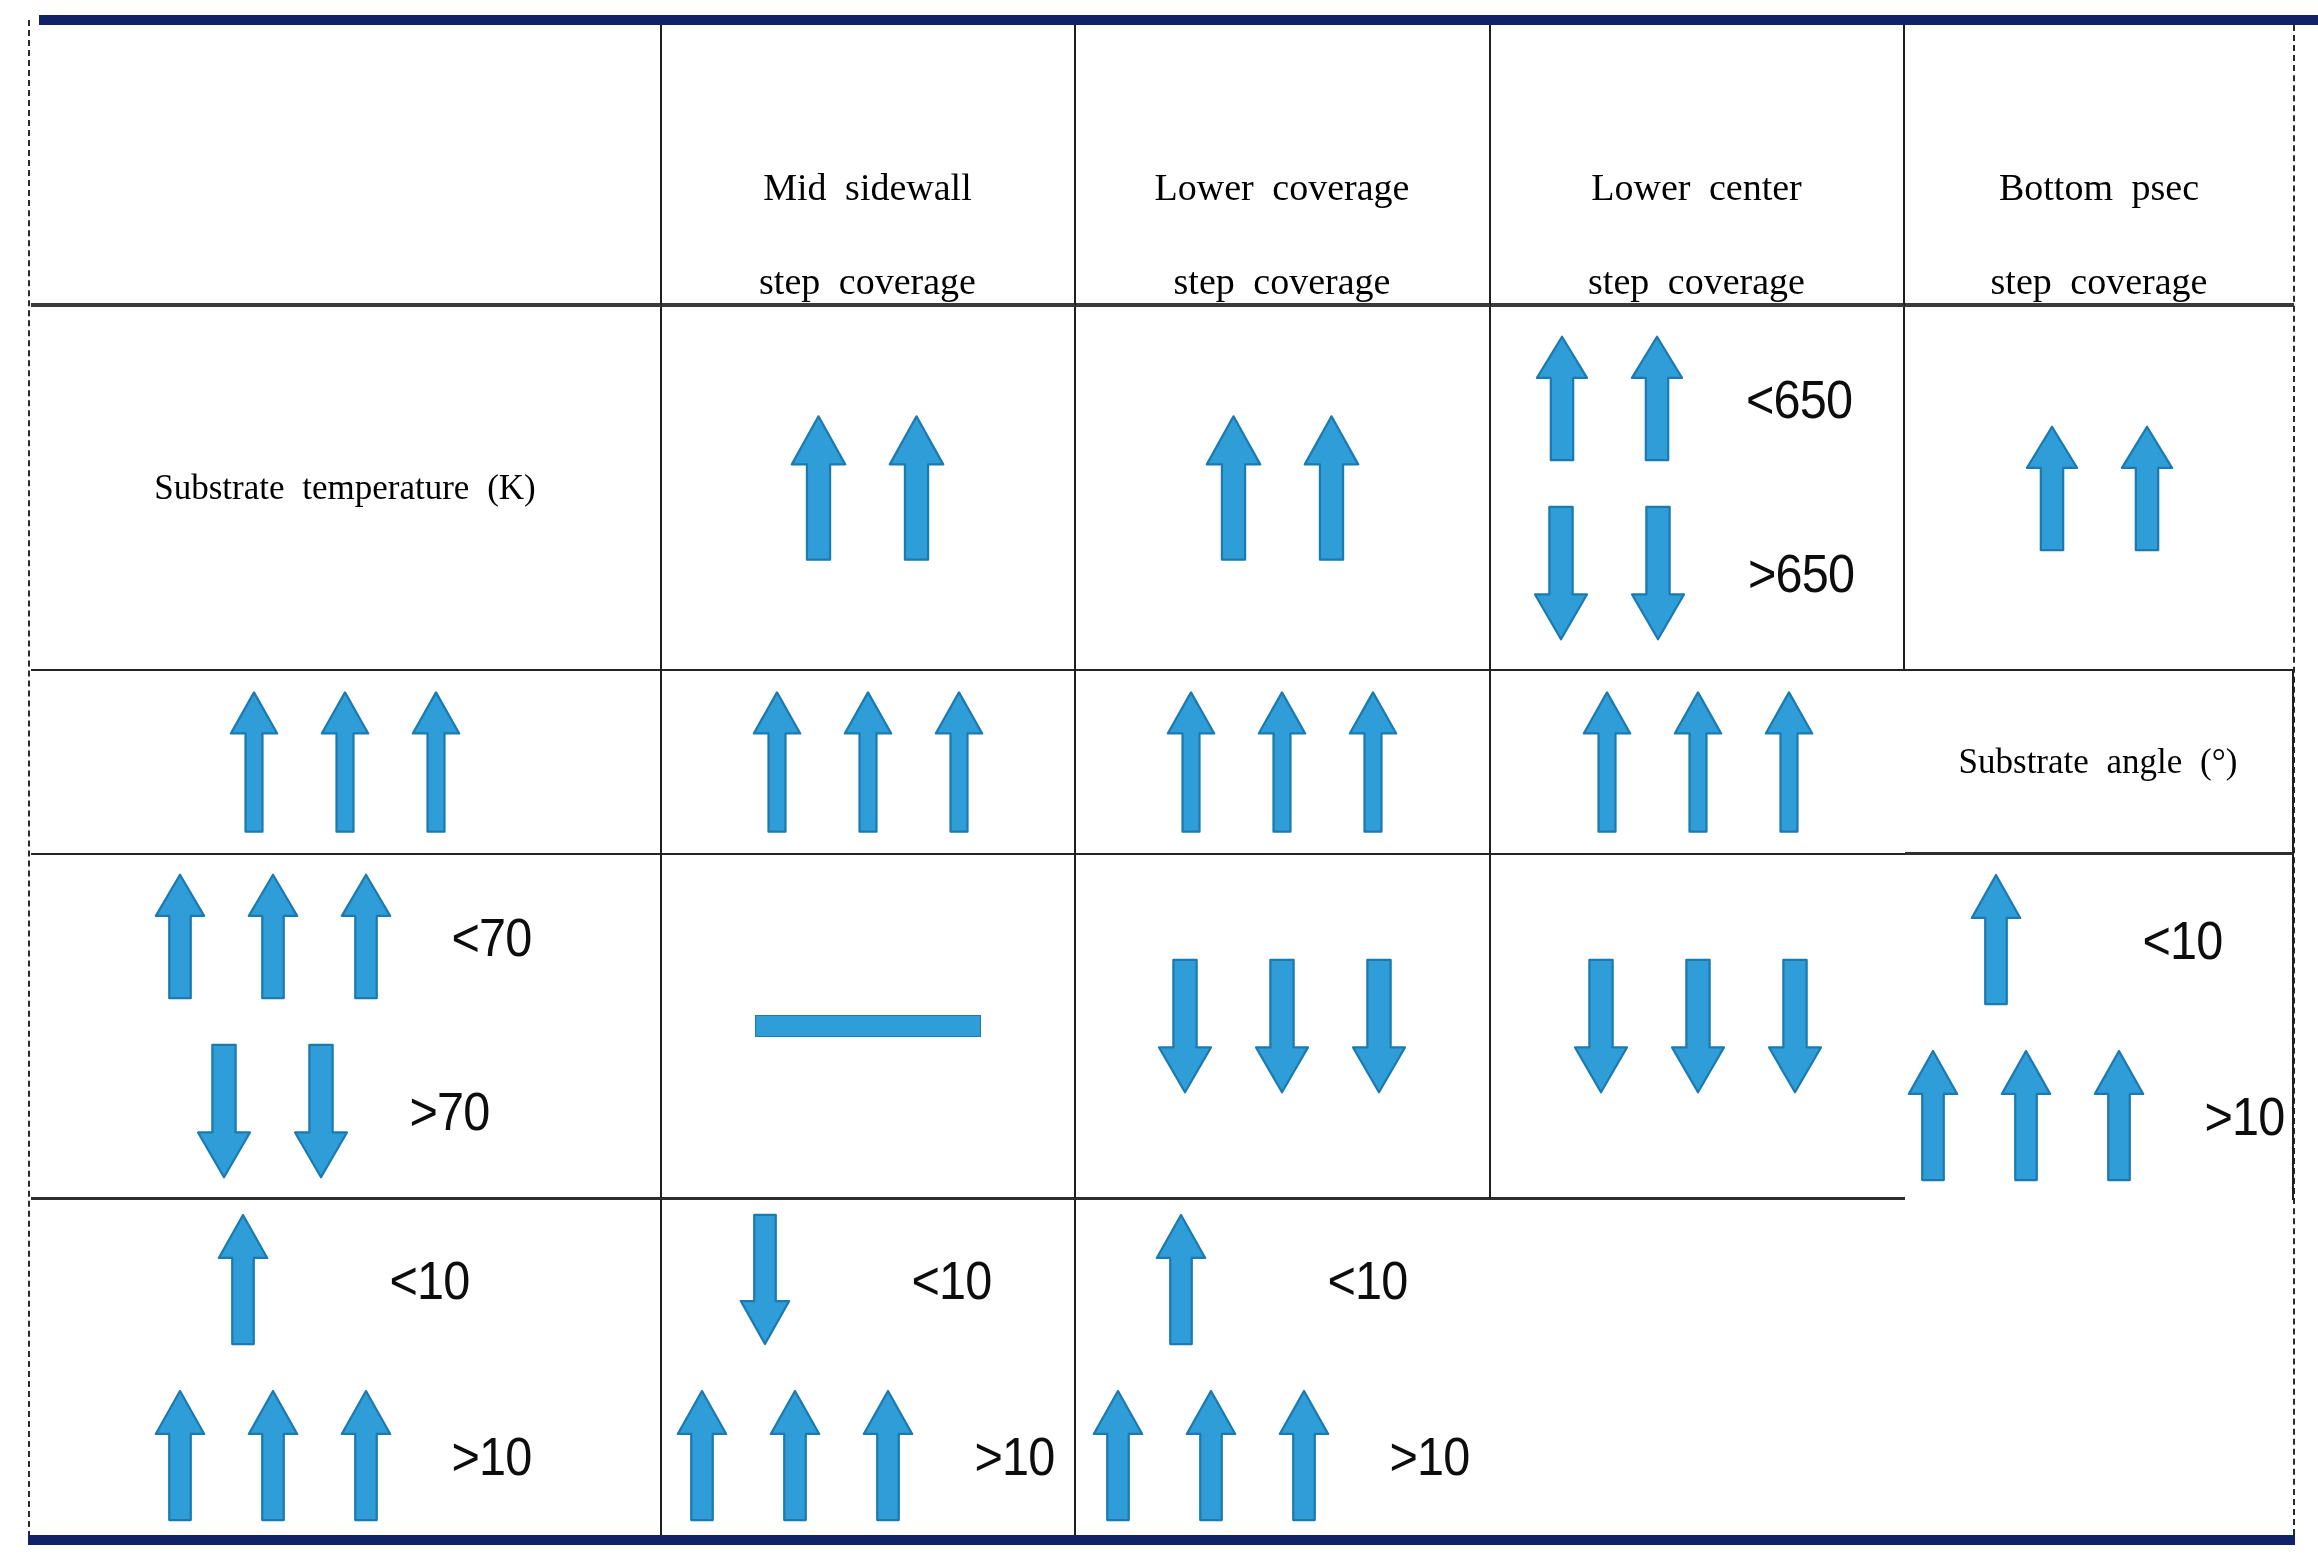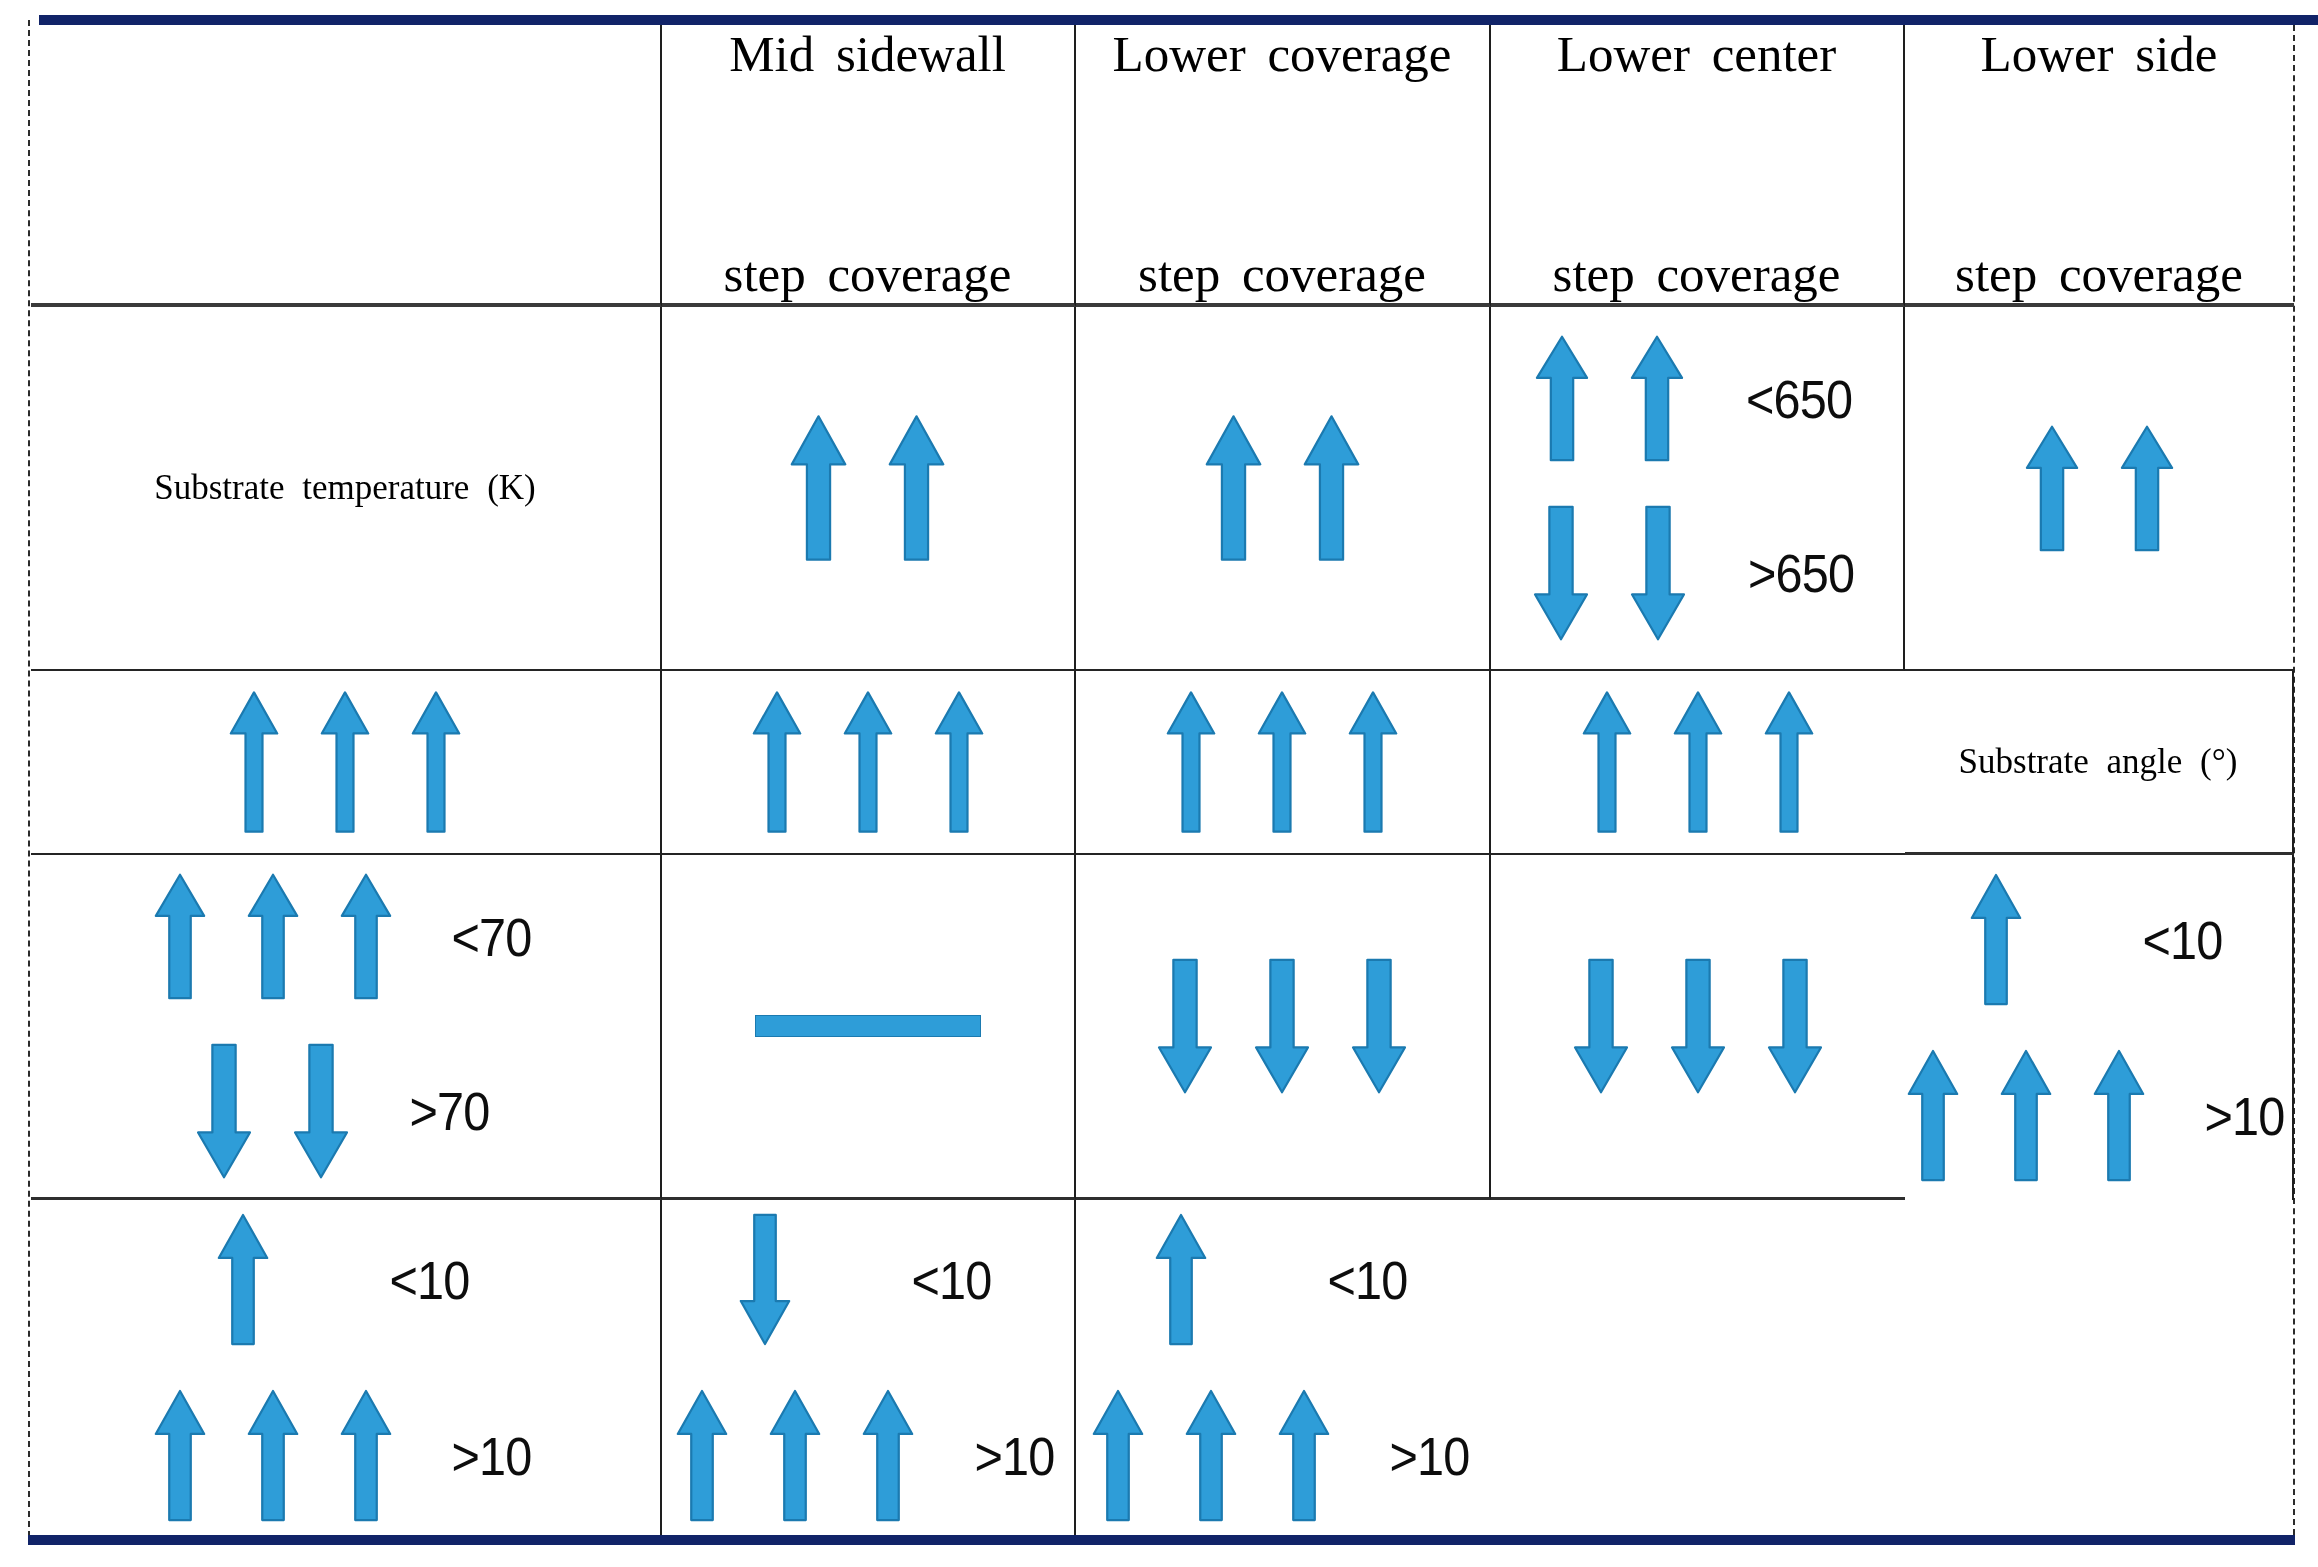--- a/index.html
+++ b/index.html
@@ -16,22 +16,22 @@
   
   .grid{position:absolute;left:30.5px;top:25px;display:grid;
         grid-template-columns:631px 414px 415px 414px 389px;
         grid-template-rows:282px 364px 184px 345px 335px;}
   .grid>div{box-sizing:border-box;}
   .c0,.c1,.c2,.c3{border-right:2.7px solid #1e1e1e;}
   .bb3{border-bottom:2.7px solid #242424;}
   .bb4{border-bottom:3.6px solid #2e2e2e;}
   .bb5{border-bottom:4.5px solid #3a3a3a;}
 
-  .hc{display:flex;flex-direction:column;align-items:center;justify-content:space-between;gap:80px;
-      font-family:"Liberation Serif","DejaVu Serif",serif;font-size:51px;color:#000;word-spacing:9px;}
+  .hc{display:flex;flex-direction:column;align-items:center;justify-content:flex-end;gap:50px;
+      font-family:"Liberation Serif","DejaVu Serif",serif;font-size:38px;color:#000;word-spacing:9px;}
   .rl{display:flex;flex-direction:column;align-items:center;justify-content:center;gap:49px;
       font-family:"Liberation Serif","DejaVu Serif",serif;font-size:35px;color:#000;word-spacing:9px;text-align:center;}
   .ll:empty,.hl:empty{display:none;}
 
   .cell{display:flex;flex-direction:column;align-items:center;justify-content:center;gap:43px;}
   .group{display:flex;align-items:center;gap:41px;}
   .glabel{font-family:"Liberation Sans","DejaVu Sans",sans-serif;font-size:54px;color:#0d0d0d;
           margin-left:14.4px;letter-spacing:-0.9px;font-weight:500;transform:scaleX(.9);}
 </style>
 </head>
@@ -52,21 +52,21 @@
     </div>
     <div class="hc c2 bb5">
       <span class="hl">Lower coverage</span>
       <span class="hl">step coverage</span>
     </div>
     <div class="hc c3 bb5">
       <span class="hl">Lower center</span>
       <span class="hl">step coverage</span>
     </div>
     <div class="hc c4 bb5">
-      <span class="hl">Lower side</span>
+      <span class="hl">Bottom psec</span>
       <span class="hl">step coverage</span>
     </div>
 
     <div class="rl c0 bb3">
       <span class="ll">Substrate temperature (K)</span>
 
     </div>
     <div class="cell c1 bb3">
         <div class="group">
           <svg viewBox="0 0 64 165" width="57" height="148">

